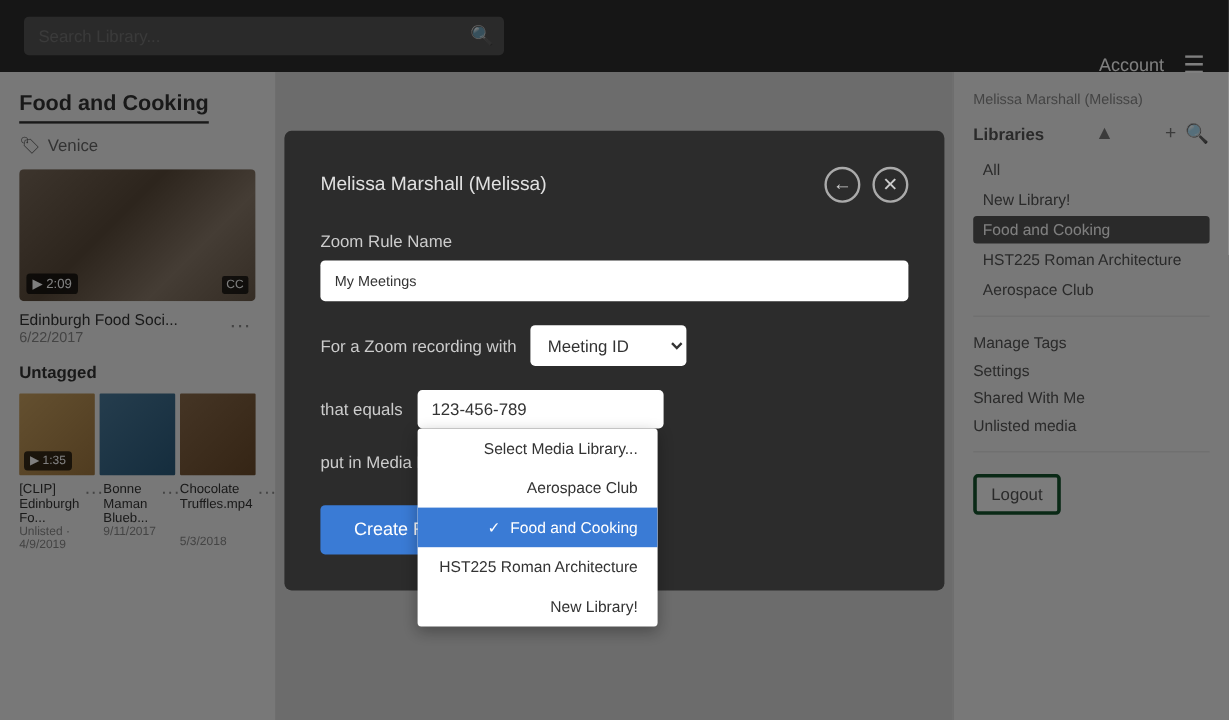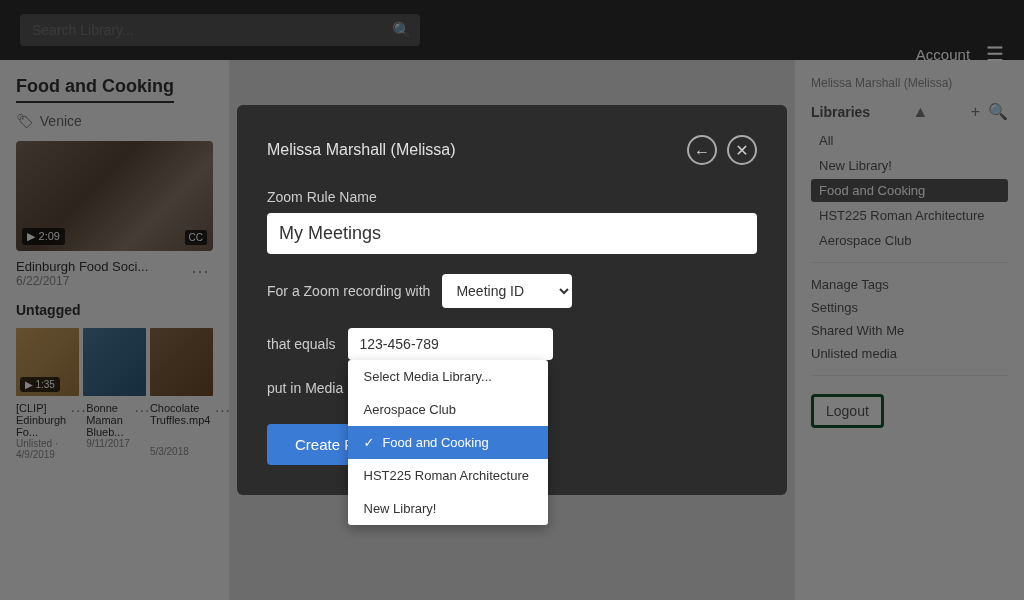--- a/index.html
+++ b/index.html
@@ -343,21 +343,21 @@
       color: #ccc;
       margin-bottom: 8px;
       font-weight: 500;
     }
     .modal-text-input {
       width: 100%;
       background: white;
       border: none;
       border-radius: 4px;
       padding: 10px 12px;
-      font-size: 18px;
+      font-size: 12px;
       color: #333;
       outline: none;
       margin-bottom: 20px;
     }
     .modal-row {
       display: flex;
       align-items: center;
       gap: 12px;
       margin-bottom: 20px;
     }
@@ -404,20 +404,21 @@
       overflow: hidden;
     }
     .dropdown-item {
       padding: 9px 16px;
       font-size: 13px;
       color: #333;
       cursor: pointer;
       display: flex;
       align-items: center;
       gap: 8px;
+      justify-content: flex-end;
     }
     .dropdown-item.selected {
       background: #3a7bd5;
       color: white;
     }
     .check-mark {
       font-size: 13px;
     }
 
     .put-row {

